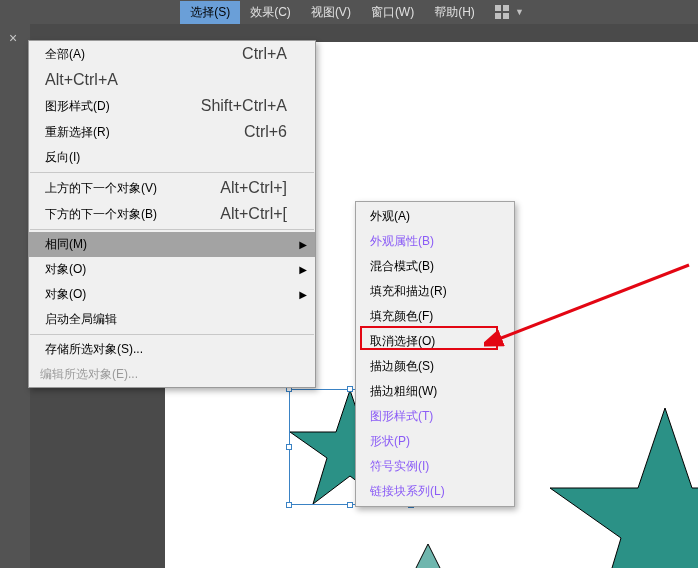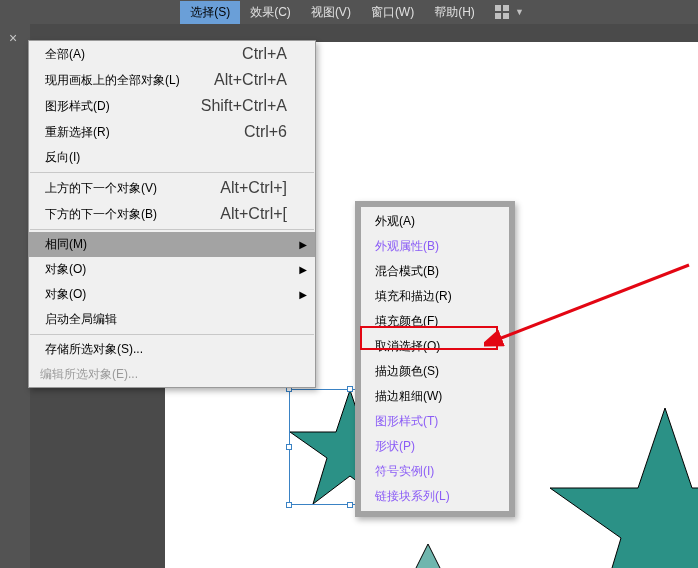--- a/index.html
+++ b/index.html
@@ -30,21 +30,21 @@
   
   
   .menu { position: absolute; left: 28px; top: 40px; width: 288px; background: #f0f0f0; border: 1px solid #9a9a9a; box-shadow: 2px 3px 6px rgba(0,0,0,0.3); font-size: 12px; color: #000; }
   .menu-item { display: flex; justify-content: space-between; align-items: center; padding: 4px 28px 4px 16px; position: relative; }
   .menu-item.hover { background: #a3a3a3; }
   .menu-item.disabled { color: #9a9a9a; padding-left: 11px; }
   .menu-sep { height: 1px; background: #c8c8c8; margin: 2px 1px; }
   .sub-arrow { position: absolute; right: 8px; font-size: 10px; }
   .shortcut { color: #404040; font-size: 16px; }
 
-  .submenu { position: absolute; left: 355px; top: 201px; width: 160px; background: #f0f0f0; border: 6px solid #a3a3a3; box-shadow: 2px 3px 6px rgba(0,0,0,0.3); font-size: 12px; color: #000; padding: 2px 0;}
+  .submenu { position: absolute; left: 355px; top: 201px; width: 160px; background: #f0f0f0; border: 1px solid #a3a3a3; box-shadow: 2px 3px 6px rgba(0,0,0,0.3); font-size: 12px; color: #000; padding: 2px 0;}
   .submenu-item { padding: 4px 10px 4px 14px; }
   .submenu-item.disabled { color: #8b5cf6; }
   
   .red-box { position: absolute; border: 2px solid #e30613; pointer-events: none; }
   .red-arrow { position: absolute; pointer-events: none; }
 </style>
 </head>
 <body>
 
 <div class="menubar">
@@ -100,21 +100,20 @@
     </svg>
   </div>
 </div>
 
 <div class="menu">
   <div class="menu-item">
     <span>全部(A)</span>
     <span class="shortcut">Ctrl+A</span>
   </div>
   <div class="menu-item">
-    <span>现用画板上的全部对象(L)</span>
     <span class="shortcut">Alt+Ctrl+A</span>
   </div>
   <div class="menu-item">
     <span>图形样式(D)</span>
     <span class="shortcut">Shift+Ctrl+A</span>
   </div>
   <div class="menu-item">
     <span>重新选择(R)</span>
     <span class="shortcut">Ctrl+6</span>
   </div>

